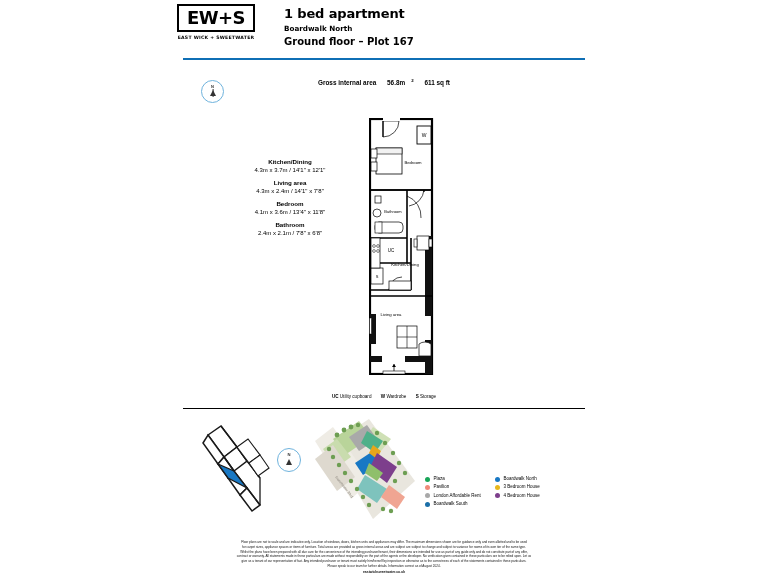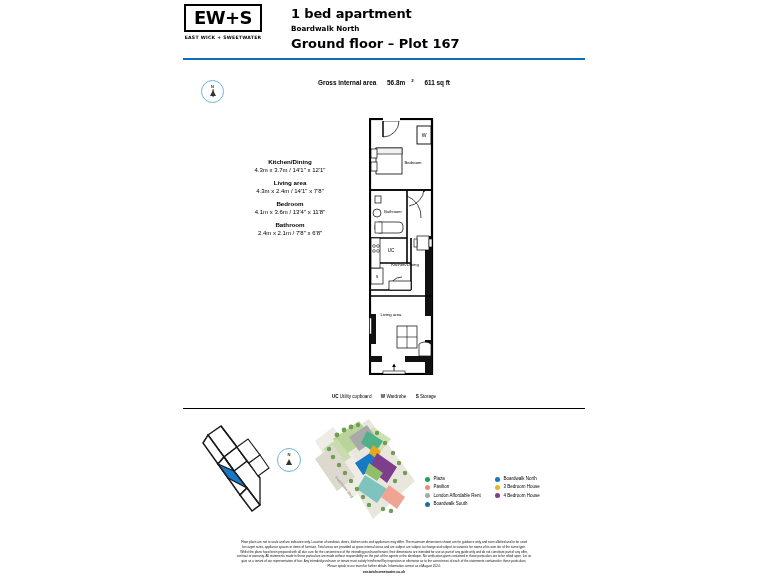--- a/index.html
+++ b/index.html
@@ -9,21 +9,21 @@
   body {
     width: 768px; height: 576px;
     font-family: "Liberation Sans", sans-serif;
     color: #1a1a1a;
     position: relative;
     overflow: hidden;
   }
   .page { position: absolute; inset: 0; }
 
   
-  .header { position: absolute; left: 184px; top: 4px; width: 402px; height: 48px; }
+  .header { position: absolute; left: 177px; top: 4px; width: 402px; height: 48px; }
   .logo-wrap { position: absolute; left: 0; top: 0; width: 78px; }
   .logo-box {
     border: 2.5px solid #000;
     padding: 3px 2px 3px 2px;
     text-align: center;
     background: #fff;
   }
   .logo-text {
     font-weight: 800; font-size: 18px; letter-spacing: -0.5px;
     line-height: 1; color: #000;
@@ -38,21 +38,21 @@
   .title-wrap { position: absolute; left: 107px; top: 2px; }
   .title-main {
     font-size: 13px; font-weight: 800; color: #000; letter-spacing: -0.15px;
     font-family: "DejaVu Sans", sans-serif;
   }
   .title-sub1 {
     font-size: 7.2px; font-weight: 700; color: #000; margin-top: 3px;
     font-family: "DejaVu Sans", sans-serif;
   }
   .title-sub2 {
-    font-size: 13px; font-weight: 800; color: #000; margin-top: 3px;
+    font-size: 10px; font-weight: 800; color: #000; margin-top: 3px;
     font-family: "DejaVu Sans", sans-serif;
   }
   .rule-top {
     position: absolute; left: 183px; top: 58px; width: 402px; height: 1.6px;
     background: #0f6fb5;
   }
 
   
   .gia {
     position: absolute; left: 183px; top: 78px; width: 402px;

